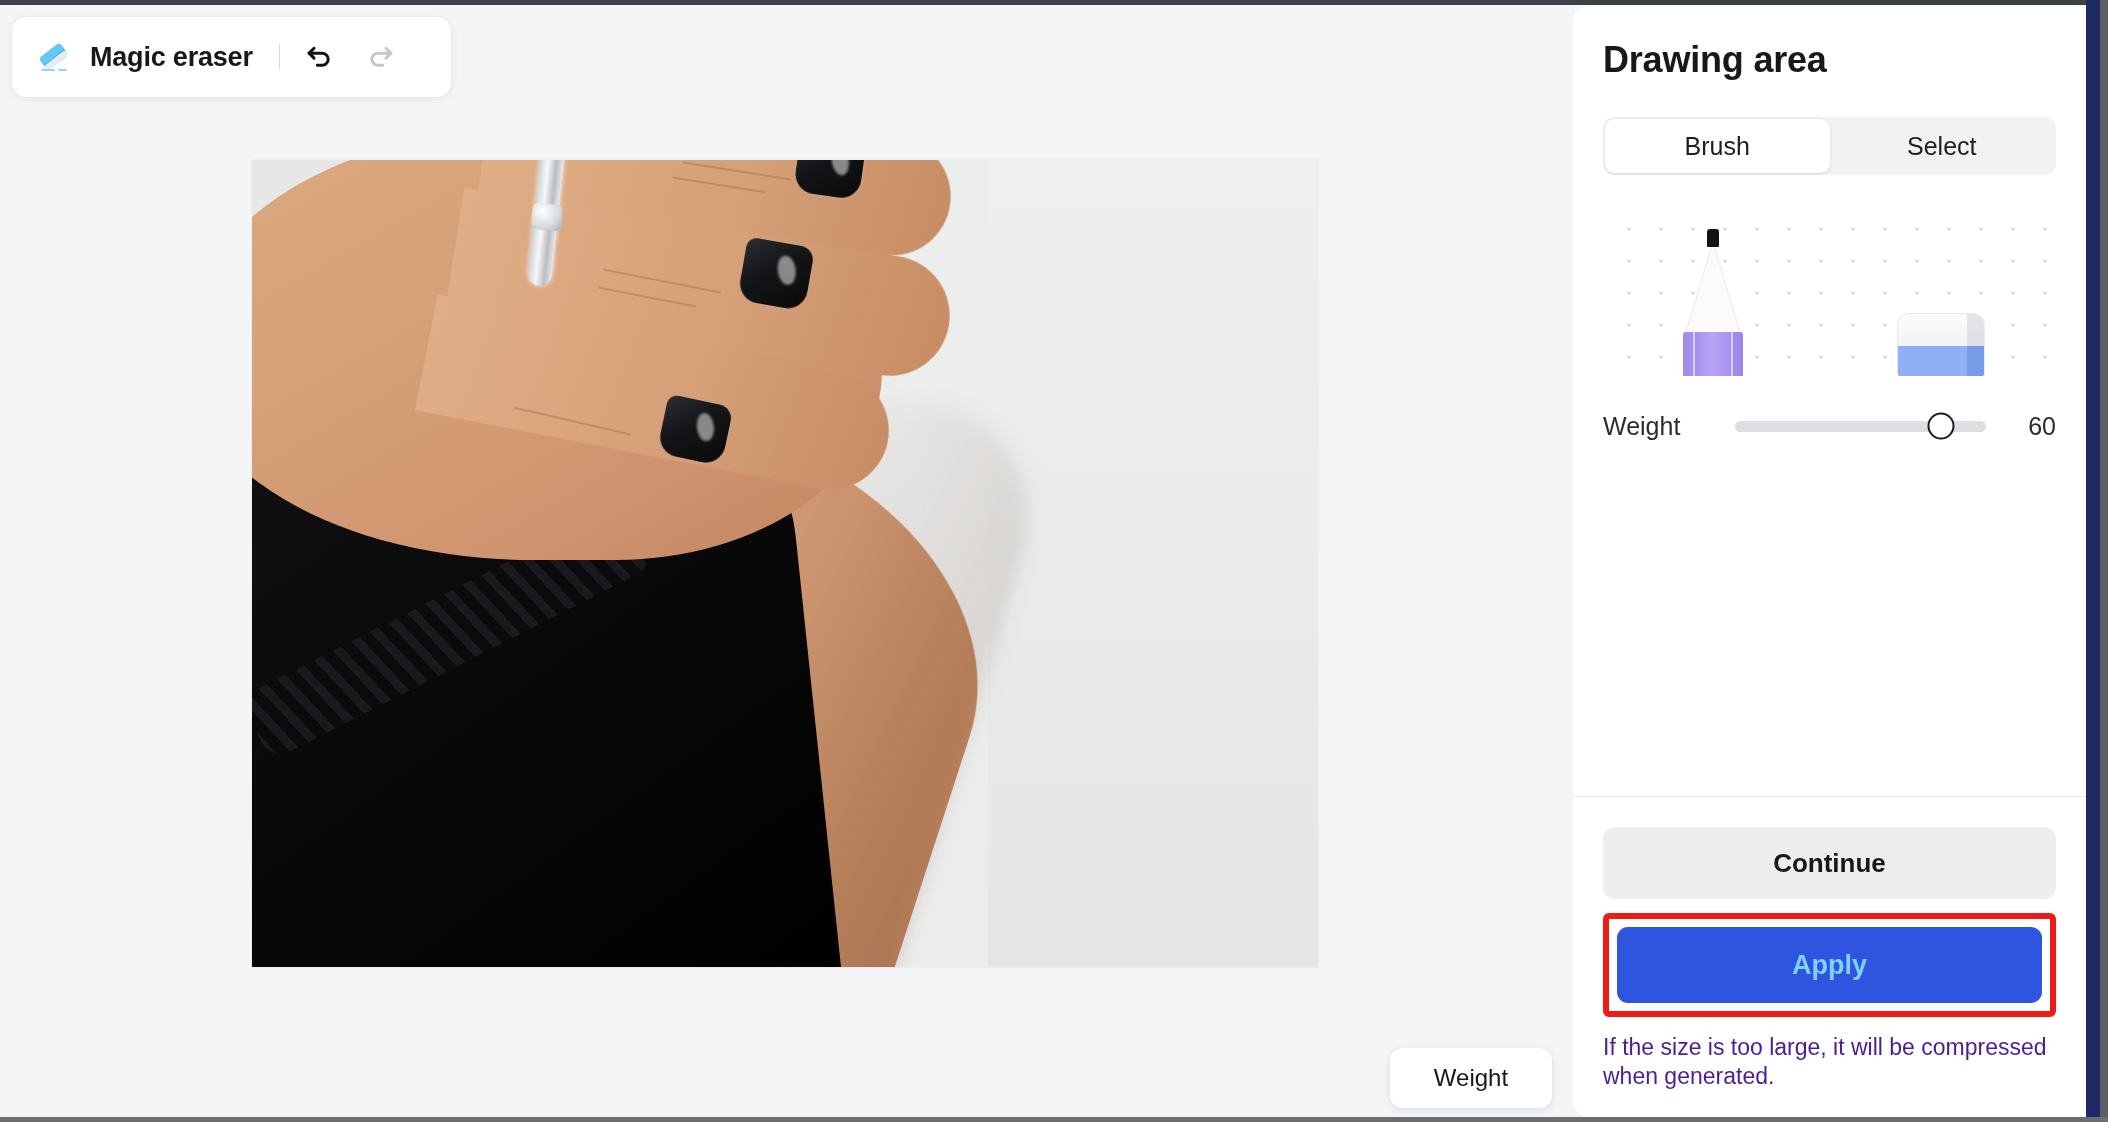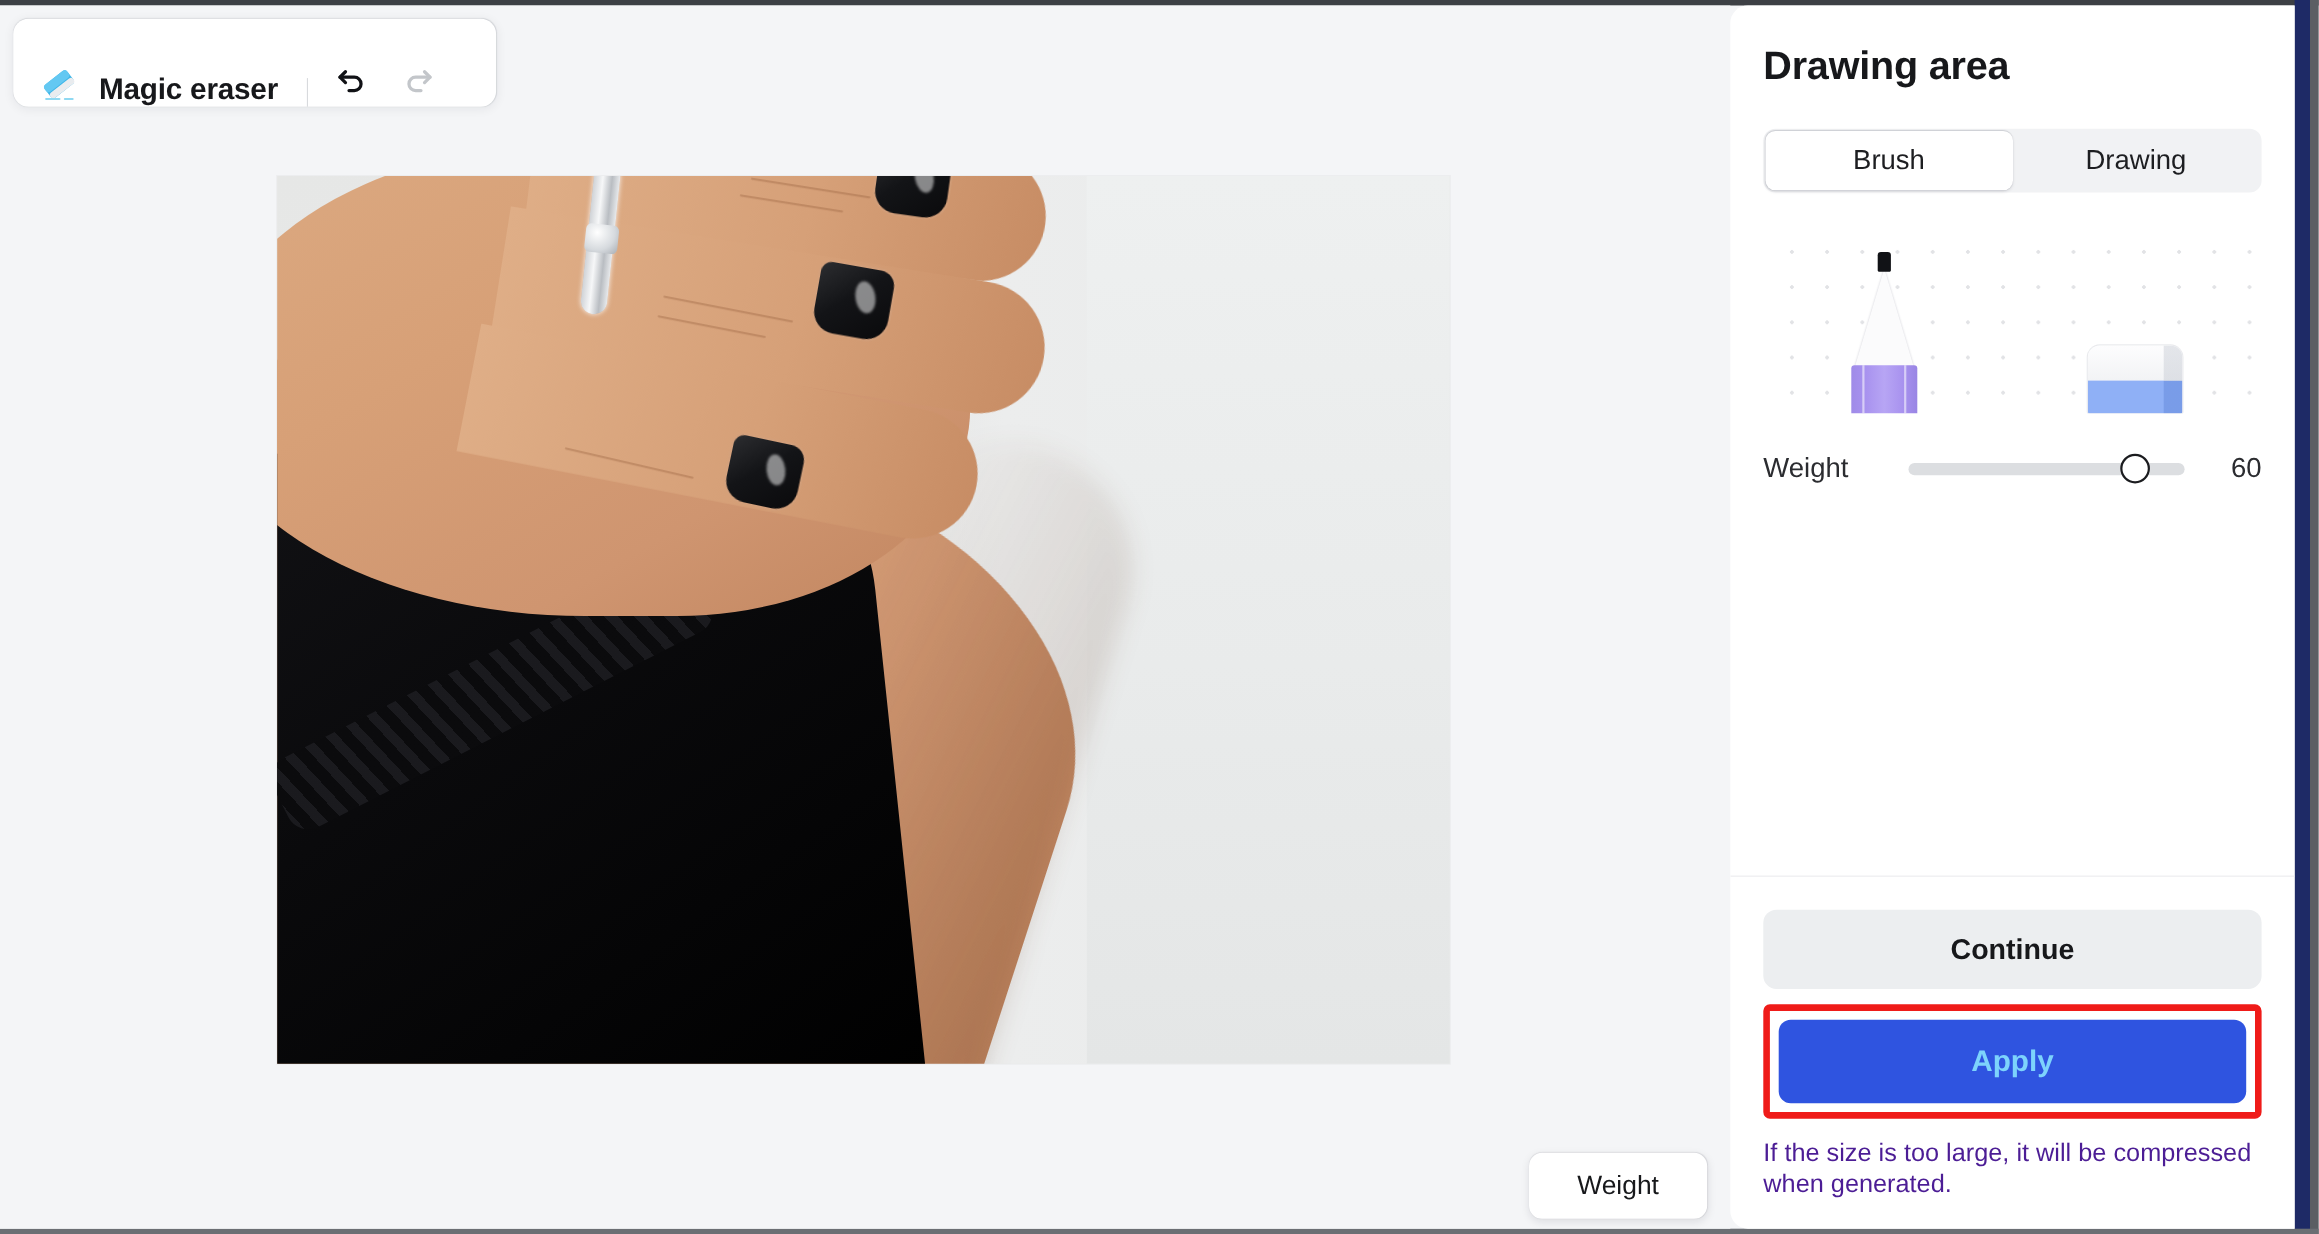--- a/index.html
+++ b/index.html
@@ -51,21 +51,21 @@
 
   
   .toolbar-card {
     position: absolute;
     top: 12px; left: 12px;
     width: 439px; height: 80px;
     background: #ffffff;
     border-radius: 14px;
     box-shadow: 0 2px 10px rgba(16,24,40,0.07), 0 0 1px rgba(16,24,40,0.12);
     display: flex;
-    align-items: flex-end;
+    align-items: center;
     padding: 0 22px;
     gap: 16px;
   }
   .eraser-logo {
     width: 40px; height: 40px;
     flex: 0 0 40px;
     position: relative;
   }
   .tool-title {
     font-size: 27px;
@@ -540,21 +540,21 @@
   </div>
 
   <aside class="side-panel">
     <div class="panel-inner">
 
       <div class="panel-scroll">
         <h1 class="panel-title">Drawing area</h1>
 
         <div class="segmented">
           <button class="seg-tab active">Brush</button>
-          <button class="seg-tab">Drawing</button>
+          <button class="seg-tab">Select</button>
         </div>
 
         <div class="brush-preview">
           <div class="pencil">
             <div class="pencil-cone"></div>
             <div class="pencil-tip"></div>
             <div class="pencil-body"></div>
           </div>
           <div class="eraser-preview">
             <div class="eraser-top"></div>

